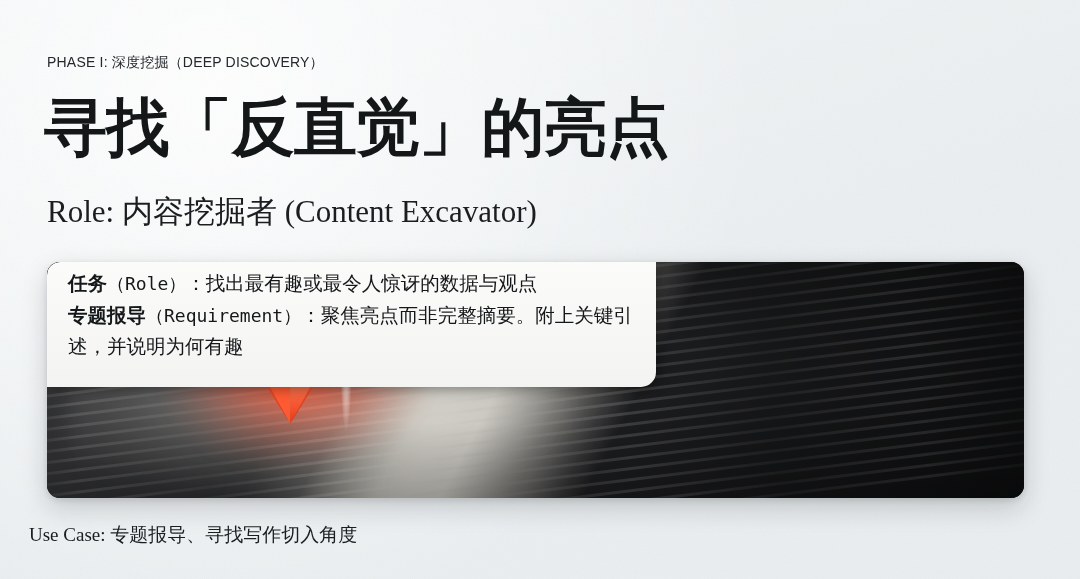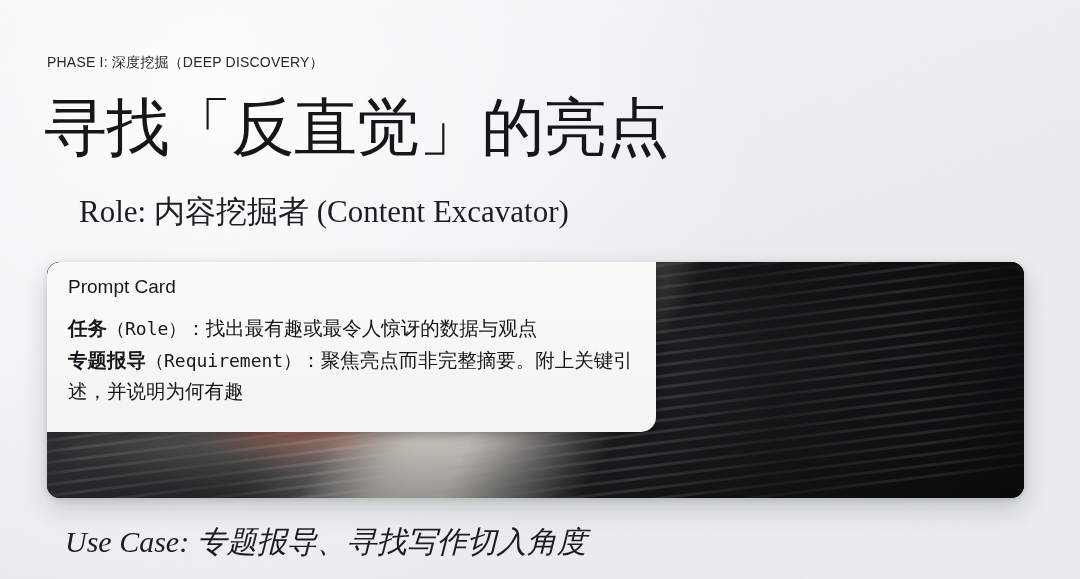--- a/index.html
+++ b/index.html
@@ -42,35 +42,34 @@
     color: #24282b;
     white-space: nowrap;
   }
 
   .main-title {
     position: absolute;
     left: 44px;
     top: 92px;
     font-size: 63px;
     line-height: 1.12;
-    font-weight: 400;
+    font-weight: 700;
     letter-spacing: -0.5px;
     color: #141718;
     white-space: nowrap;
   }
 
   .role-line {
     position: absolute;
     left: 47px;
     top: 191px;
     font-family: "Liberation Serif", "DejaVu Serif", serif;
     font-size: 31px;
     color: #1b1e20;
     white-space: nowrap;
-    margin-left: 32px;
   }
 
   
   .media-card {
     position: absolute;
     left: 47px;
     top: 262px;
     width: 977px;
     height: 236px;
     border-radius: 13px;
@@ -221,27 +220,26 @@
   .body-line.wrap { white-space: normal; }
   .body-line b { font-weight: 700; text-align: center; }
   .mono {
     font-family: "DejaVu Sans Mono", "Liberation Mono", monospace;
     font-size: 18px;
   }
 
   
   .use-case {
     position: absolute;
-    left: 65px;
+    left: 29px;
     top: 522px;
     font-family: "Liberation Serif", "DejaVu Serif", serif;
-    font-size: 30px;
+    font-size: 19px;
     color: #1b1e20;
     white-space: nowrap;
-    font-style: italic;
   }
 </style>
 </head>
 <body>
 
 <div id="page">
 
   <svg id="grain" width="1080" height="579" aria-hidden="true">
     <defs>
       <filter id="gn">
@@ -329,21 +327,20 @@
         <polygon points="52,68 100,50 148,68 120,84 74,84" fill="#fff1e8" opacity=".75"></polygon>
       </svg>
 
       <div class="sparkle">
           <i></i>
         </div>
       <div class="vignette"></div>
     </div>
 
     <div class="prompt-panel">
-      <div class="tab">Prompt Card</div>
       <div class="panel-body">
 
         <div class="body-line">
           <b>任务</b><span class="mono">（Role）</span><span>：</span><span>找出最有趣或最令人惊讶的数据与观点</span>
         </div>
 
         <div class="body-line wrap">
           <b>专题报导</b><span class="mono">（Requirement）</span><span>：</span><span>聚焦亮点而非完整摘要。附上关键引述，并说明为何有趣</span>
         </div>
 

